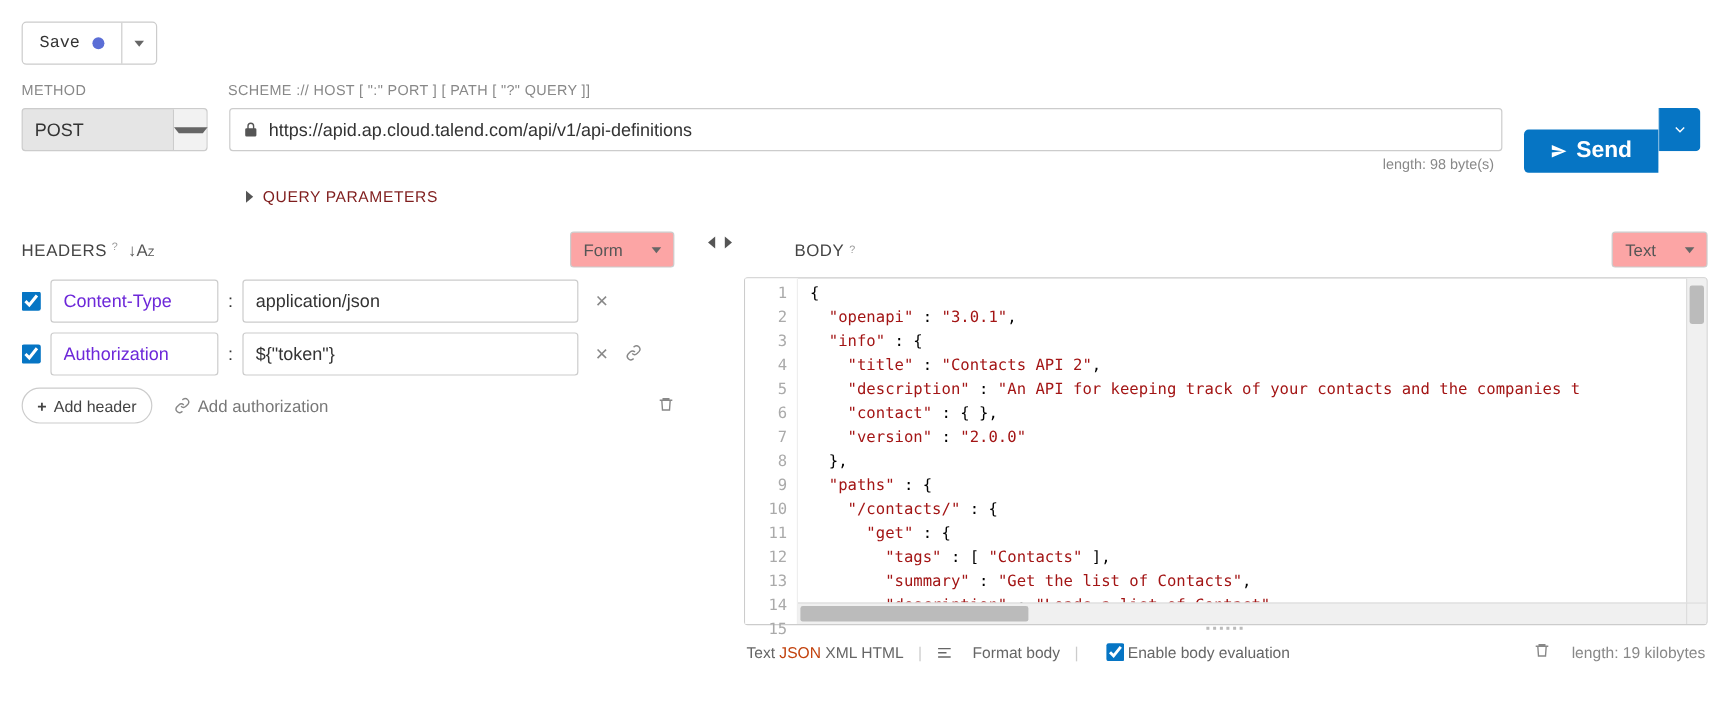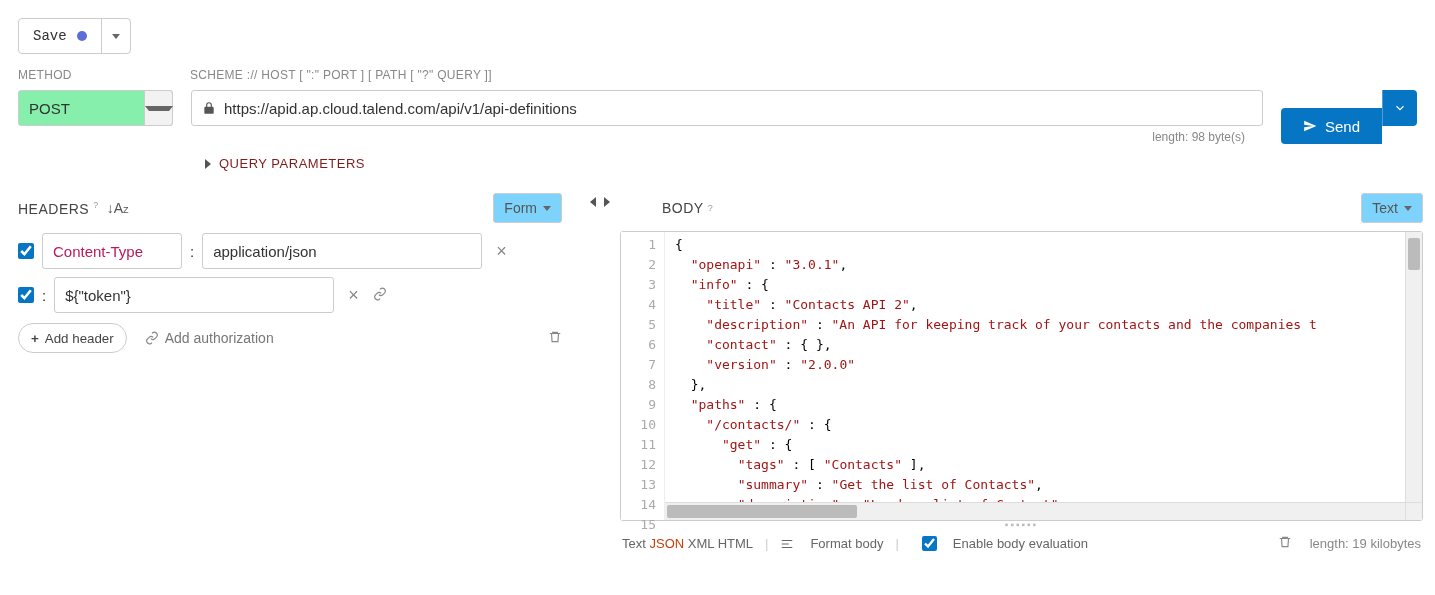--- a/index.html
+++ b/index.html
@@ -9,51 +9,51 @@
 .save-group { display: flex; align-items: center; border: 1px solid #ccc; border-radius: 4px; height: 36px; }
 .save-btn { padding: 0 14px; display: flex; align-items: center; gap: 10px; height: 100%; cursor: pointer; font-family: Liberation Mono, monospace; }
 .save-dot { width: 10px; height: 10px; border-radius: 50%; background: #5b6ed6; }
 .save-split { border-left: 1px solid #ccc; height: 100%; display: flex; align-items: center; padding: 0 10px; cursor: pointer; }
 
 .labels-row { display: flex; padding: 8px 18px 4px 18px; color: #888; font-size: 12px; letter-spacing: 0.3px; }
 .method-lbl { width: 172px; }
 .url-lbl { flex: 1; }
 
 .req-row { display: flex; align-items: center; padding: 4px 18px 0 18px; gap: 18px; }
-.method-select { width: 155px; height: 36px; border: 1px solid #ccc; border-radius: 3px; display: flex; align-items: center; background: #86efac; }
+.method-select { width: 155px; height: 36px; border: 1px solid #ccc; border-radius: 3px; display: flex; align-items: center; background: #e5e5e5; }
 .method-select span { flex: 1; padding: 0 10px; font-size: 15px; color: #333; }
 .method-toggle { width: 28px; height: 100%; border-left: 1px solid #ccc; display: flex; align-items: center; justify-content: center; background: #f2f2f2; border-radius: 0 3px 3px 0; }
 .url-wrap { flex: 1; height: 36px; border: 1px solid #ccc; border-radius: 3px; display: flex; align-items: center; padding: 0 10px; gap: 8px; background: #fff; }
 .url-wrap input { flex: 1; border: none; outline: none; font-size: 15px; color: #333; background: transparent; }
 .send-group { display: flex; align-items: center; height: 36px; }
-.send-btn { background: #0675c4; color: #fff; height: 100%; border: none; border-radius: 4px 0 0 4px; display: flex; align-items: center; gap: 8px; padding: 0 22px; font-size: 15px; font-weight: 400; cursor: pointer; margin-top: 36px; }
+.send-btn { background: #0675c4; color: #fff; height: 100%; border: none; border-radius: 4px 0 0 4px; display: flex; align-items: center; gap: 8px; padding: 0 22px; font-size: 19px; font-weight: 700; cursor: pointer; margin-top: 36px; }
 .send-split { background: #0675c4; height: 100%; border-left: 1px solid rgba(255,255,255,0.3); border-radius: 0 4px 4px 0; display: flex; align-items: center; padding: 0 10px; cursor: pointer; }
 .send-split svg path { stroke: #fff; }
 
 .len-row { display: flex; justify-content: flex-end; padding: 4px 190px 0 0; color: #888; font-size: 12px; }
 
 .qp-row { display: flex; align-items: center; padding: 12px 18px 16px 205px; gap: 8px; color: #7f1d1d; font-size: 13px; letter-spacing: 0.5px; }
 .tri-right { width: 0; height: 0; border-top: 5px solid transparent; border-bottom: 5px solid transparent; border-left: 6px solid #555; }
 
 .split-body { display: flex; height: 400px; }
 .left-pane { width: 580px; position: relative; padding: 0 18px; }
 .center-gap { width: 40px; display: flex; align-items: flex-start; justify-content: center; gap: 8px; padding-top: 10px; position: relative; }
 .center-gap .tri-left { width: 0; height: 0; border-top: 5px solid transparent; border-bottom: 5px solid transparent; border-right: 6px solid #555; }
 .right-pane { flex: 1; padding-right: 12px; }
 
 .sec-head { display: flex; align-items: center; padding: 6px 0 10px 0; }
 .sec-title { font-size: 14px; letter-spacing: 0.5px; color: #444; }
 .sup-q { font-size: 9px; color: #999; vertical-align: super; margin-left: 4px; }
 .sort-ico { margin-left: 8px; font-size: 14px; color: #555; }
 .flex-spacer { flex: 1; }
-.mode-select { border: 1px solid #ccc; border-radius: 3px; padding: 6px 10px; display: flex; align-items: center; gap: 6px; color: #555; cursor: pointer; background: #7dd3fc; text-align: center; }
+.mode-select { border: 1px solid #ccc; border-radius: 3px; padding: 6px 10px; display: flex; align-items: center; gap: 24px; color: #555; cursor: pointer; background: #fca5a5; text-align: center; }
 
 .hdr-row { display: flex; align-items: center; gap: 8px; margin-bottom: 8px; }
 .hdr-row input[type="checkbox"] { width: 16px; height: 16px; accent-color: #0675c4; }
-.hdr-name { border: 1px solid #ccc; border-radius: 3px; height: 36px; width: 140px; padding: 11px 10px; font-size: 15px; color: #be185d; background: #fff; }
+.hdr-name { border: 1px solid #ccc; border-radius: 3px; height: 36px; width: 140px; padding: 11px 10px; font-size: 15px; color: #6d28d9; background: #fff; }
 .colon { color: #333; font-size: 15px; }
 .hdr-val { border: 1px solid #ccc; border-radius: 3px; height: 36px; flex: 1; padding: 0 10px; font-size: 15px; color: #333; background: #fff; max-width: 280px; }
 .x-btn { color: #888; font-size: 18px; padding: 0 6px; cursor: pointer; }
 .link-ico { color: #888; font-size: 14px; }
 
 .add-row { display: flex; align-items: center; gap: 18px; margin-top: 10px; }
 .add-hdr-btn { border: 1px solid #ccc; border-radius: 16px; height: 30px; padding: 0 12px; display: flex; align-items: center; gap: 6px; color: #444; background: #fff; cursor: pointer; }
 .add-auth-link { color: #777; display: flex; align-items: center; gap: 6px; cursor: pointer; }
 .trash-ico { margin-left: auto; color: #888; cursor: pointer; }
 
@@ -71,21 +71,21 @@
 .hscroll { position: absolute; left: 44px; right: 17px; bottom: 0; height: 18px; background: #f0f0f0; border-top: 1px solid #ddd; }
 .hthumb { position: absolute; top: 2px; bottom: 2px; left: 2px; width: 190px; background: #bbb; border-radius: 2px; }
 .corner { position: absolute; right: 0; bottom: 0; width: 17px; height: 18px; background: #f0f0f0; border-left: 1px solid #ddd; border-top: 1px solid #ddd; }
 
 .grip { text-align: center; color: #bbb; font-size: 10px; line-height: 8px; letter-spacing: 2px; }
 
 .body-foot { display: flex; align-items: center; padding: 6px 2px; color: #666; font-size: 13px; gap: 6px; }
 .body-foot .fmt { cursor: pointer; }
 .body-foot .active { color: #c2410c; }
 .sep { color: #ccc; padding: 0 6px; }
-.chk { display: flex; align-items: center; gap: 16px; padding-left: 11px; }
+.chk { display: flex; align-items: center; gap: 3px; padding-left: 11px; }
 .chk input { width: 15px; height: 15px; accent-color: #0675c4; }
 .foot-spacer { flex: 1; }
 .caret-down { width: 0; height: 0; border-left: 4px solid transparent; border-right: 4px solid transparent; border-top: 5px solid #666; display: inline-block; }
 svg.icon { width: 14px; height: 14px; }
 .fmt-ico { display:inline-flex; align-items:center; gap:16px; cursor:pointer;}
 </style>
 </head>
 <body>
 
 <div class="title-row">
@@ -158,20 +158,21 @@
         <div class="hdr-row">
     <input type="checkbox" checked="" style="">
     <input class="hdr-name" value="Content-Type" style="">
     <span class="colon">:</span>
     <input class="hdr-val" value="application/json" style="">
     <span class="x-btn">×</span>
 
   </div>
         <div class="hdr-row">
     <input type="checkbox" checked="" style="">
+    <input class="hdr-name" value="Authorization" style="">
     <span class="colon">:</span>
     <input class="hdr-val" value="${&quot;token&quot;}" style="">
     <span class="x-btn">×</span>
     <span class="link-ico"><svg class="icon" viewBox="0 0 24 24" fill="none" stroke="#888" stroke-width="2">
               <path d="M10 13a5 5 0 007 0l3-3a5 5 0 00-7-7l-1 1"></path>
               <path d="M14 11a5 5 0 00-7 0l-3 3a5 5 0 007 7l1-1"></path>
             </svg></span>
   </div>
       </div>
 

